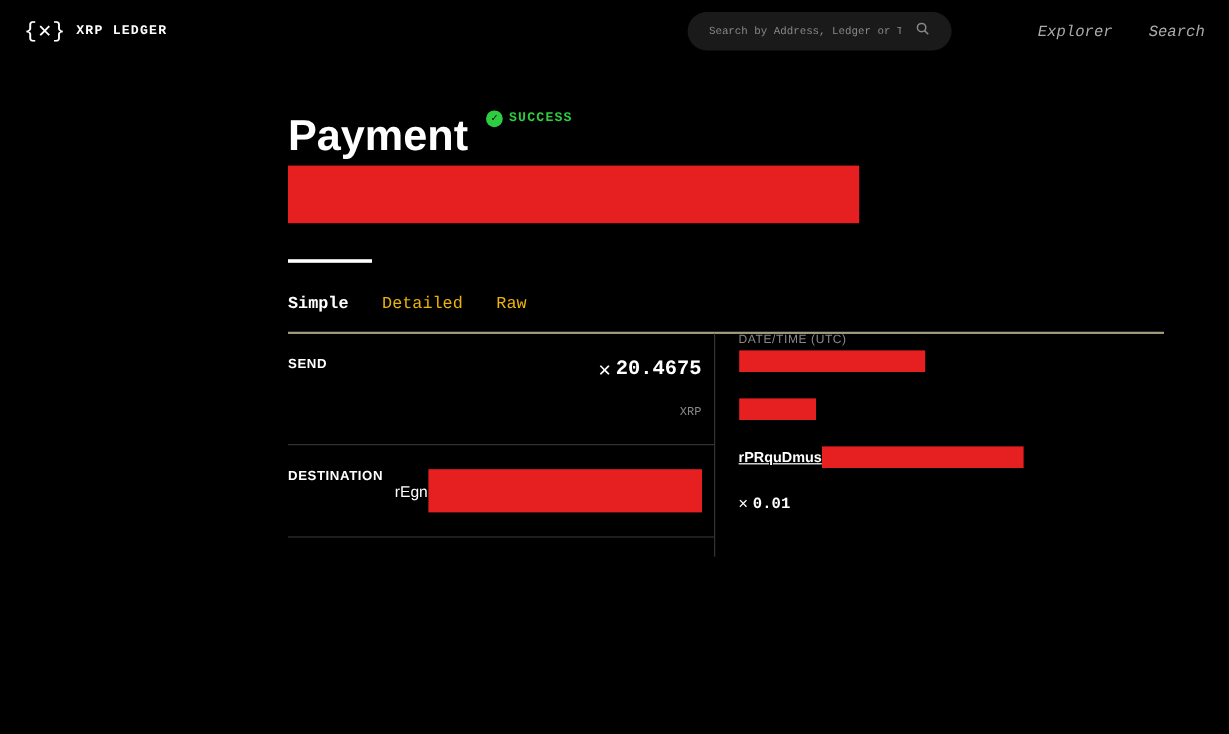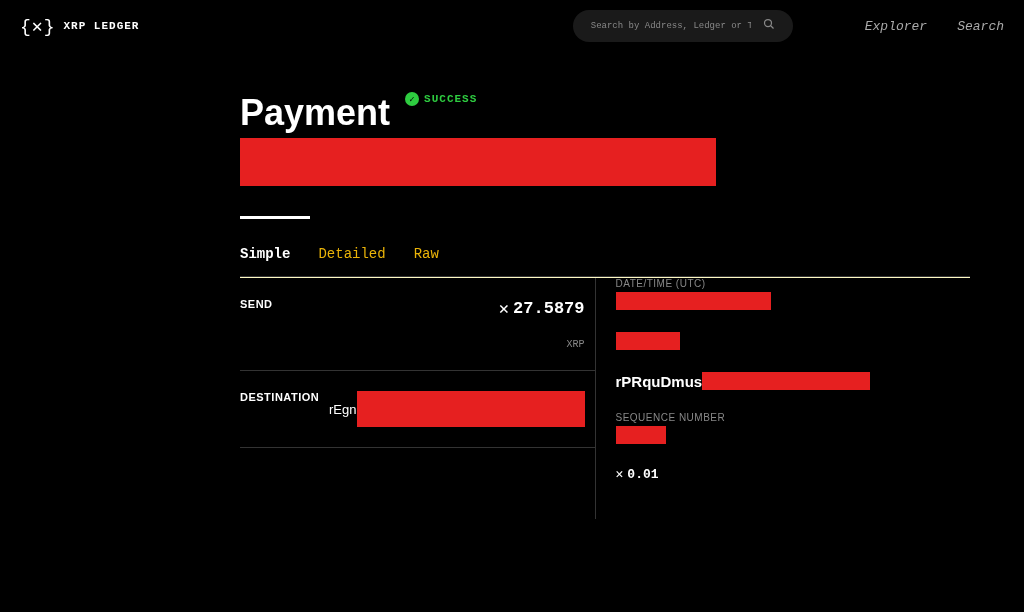--- a/index.html
+++ b/index.html
@@ -205,23 +205,24 @@
       margin-bottom: 22px;
     }
     .meta-label {
       font-size: 10px;
       color: #888;
       font-family: Arial, sans-serif;
       letter-spacing: 0.5px;
       margin-bottom: 3px;
     }
     .meta-value {
-      font-size: 15px;
-      font-weight: bold;
-      font-family: Arial, sans-serif;
+      font-size: 12px;
+      font-weight: bold;
+      font-family: Arial, sans-serif;
+      text-decoration: underline;
     }
     .redacted-meta {
       background: #e62020;
       height: 18px;
     }
     .redacted-meta-1 { width: 155px; }
     .redacted-meta-2 { width: 64px; }
     .redacted-meta-3 { width: 168px; height: 18px; display: inline-block; vertical-align: middle; }
     .redacted-meta-4 { width: 50px; }
     .account-row {
@@ -276,21 +277,21 @@
     <span class="tab">Raw</span>
   </div>
 
   <div class="detail-container">
     <div class="detail-left">
       <div class="detail-row">
         <span class="detail-label">SEND</span>
         <div class="amount-box">
           <div class="amount-value">
             <span class="x-icon">✕</span>
-            <span>27.5879</span>
+            <span>20.4675</span>
           </div>
           <div class="amount-currency">XRP</div>
         </div>
       </div>
       <div class="detail-row">
         <span class="detail-label">DESTINATION</span>
         <div class="dest-value">
           <span class="dest-prefix">rEgn</span>
           <div class="redacted-dest"></div>
         </div>
@@ -305,24 +306,20 @@
       <div class="meta-item">
         <div class="redacted-meta redacted-meta-2"></div>
       </div>
       <div class="meta-item">
         <div class="account-row">
           <span class="meta-value">rPRquDmus</span>
           <span class="redacted-meta redacted-meta-3"></span>
         </div>
       </div>
       <div class="meta-item">
-        <div class="meta-label">SEQUENCE NUMBER</div>
-        <div class="redacted-meta redacted-meta-4"></div>
-      </div>
-      <div class="meta-item">
         <div class="cost-row">
           <span class="x-icon">✕</span>
           <span>0.01</span>
         </div>
       </div>
     </div>
   </div>
 </div>
 
 </body></html>

